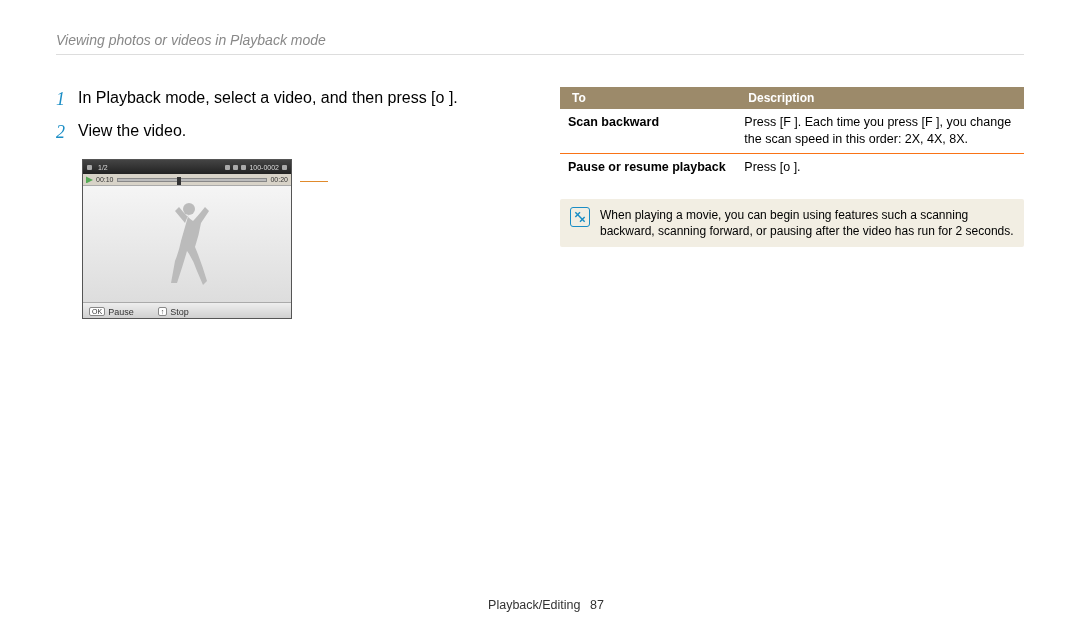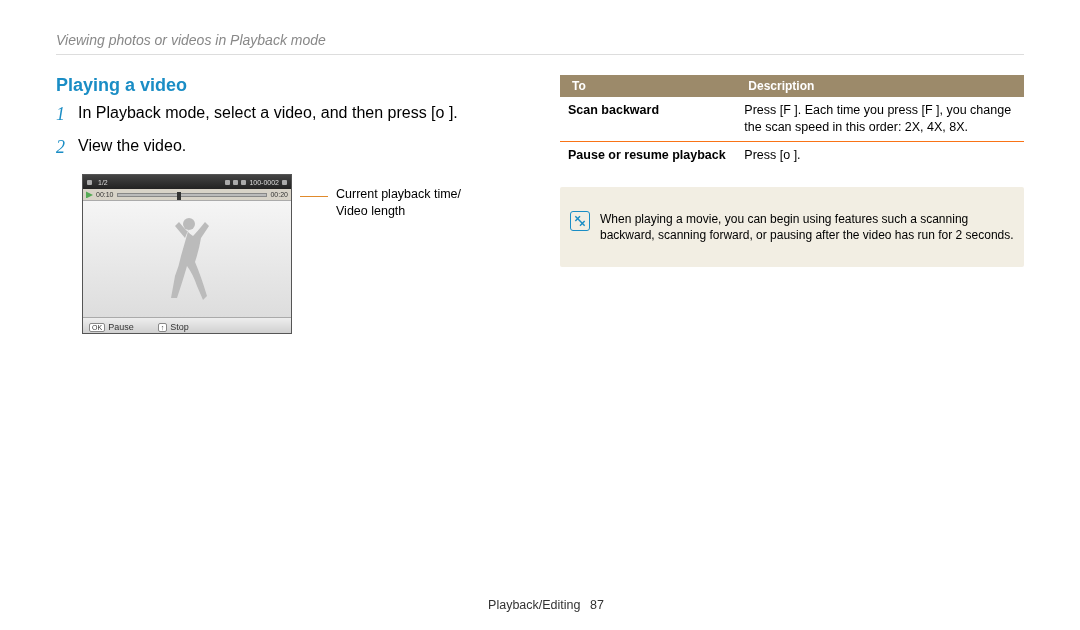--- a/index.html
+++ b/index.html
@@ -12,21 +12,21 @@
     position: relative;
     overflow: hidden;
   }
   .page {
     padding: 32px 56px 0 56px;
   }
   .breadcrumb {
     color: #888;
     font-style: italic;
     font-size: 14px;
-    margin-bottom: 20px;
+    margin-bottom: 32px;
     border-bottom: 1px solid #ddd;
     padding-bottom: 6px;
   }
   .columns {
     display: flex;
     gap: 40px;
   }
   .col {
     flex: 1;
     min-width: 0;
@@ -124,21 +124,21 @@
     height: 18px;
     background: linear-gradient(#eee,#ccc);
     border-top:1px solid #aaa;
     display:flex;
     align-items:center;
     padding: 0 6px;
     gap: 24px;
     font-size: 9px;
     color:#333;
   }
-  .foot-btn { display:flex;align-items:flex-end;gap:3px;}
+  .foot-btn { display:flex;align-items:flex-start;gap:3px;}
   .foot-key { border:1px solid #888;background:#fff;padding:0 2px;font-size:7px;border-radius:2px;}
 
   .callout-line {
     width: 28px;
     height: 1px;
     border-top: 1px solid #e08a2c;
     margin-top: 22px;
     flex-shrink: 0;
   }
   .callout-text {
@@ -174,21 +174,21 @@
   }
   table.controls tr + tr td { border-top: 1px solid #f97316; }
   .bold-inline { font-weight:700; }
 
   
   .note {
     background: #f2eee3;
     display: flex;
     align-items: flex-start;
     gap: 10px;
-    padding: 24px 10px;
+    padding: 8px 10px;
     font-size: 12px;
     line-height: 1.35;
     border-radius: 2px;
   }
   .note-icon {
     width: 20px;height:20px;border:1.5px solid #1a8dc5;border-radius:3px;
     display:flex;align-items:center;justify-content:center;flex-shrink:0;
   }
   .note-icon svg{width:14px;height:14px;}
 
@@ -204,21 +204,20 @@
 </style>
 </head>
 <body>
 
 <div class="page">
   <div class="breadcrumb">Viewing photos or videos in Playback mode</div>
 
   <div class="columns">
 
     <div class="col">
-      <h2 class="section-title">Playing a video</h2>
 
       <ol class="steps">
         <li>
             <span>In Playback mode, select a video, and then press [o   ].</span>
           </li>
         <li>
             <span>View the video.</span>
           </li>
       </ol>
 
@@ -258,22 +257,20 @@
               <span class="foot-key">OK</span>
               <span>Pause</span>
             </span>
             <span class="foot-btn">
               <span class="foot-key">↑</span>
               <span>Stop</span>
             </span>
           </div>
         </div>
         <div class="callout-line"></div>
-        <div class="callout-text" style="white-space:pre-line">Current playback time/
-Video length</div>
       </div>
     </div>
 
     <div class="col">
       <table class="controls">
         <thead>
           <tr>
             <th>To</th>
             <th>Description</th>
           </tr>

